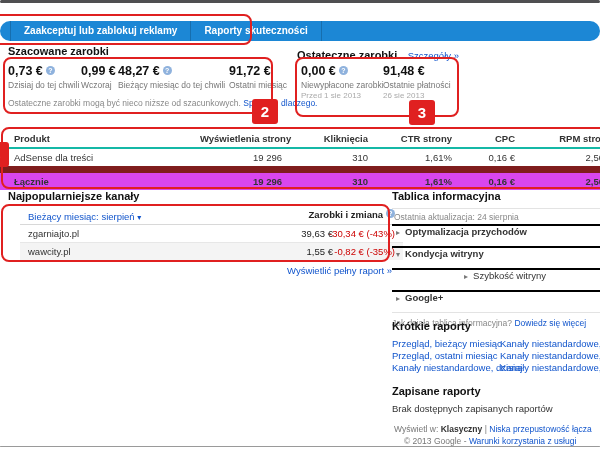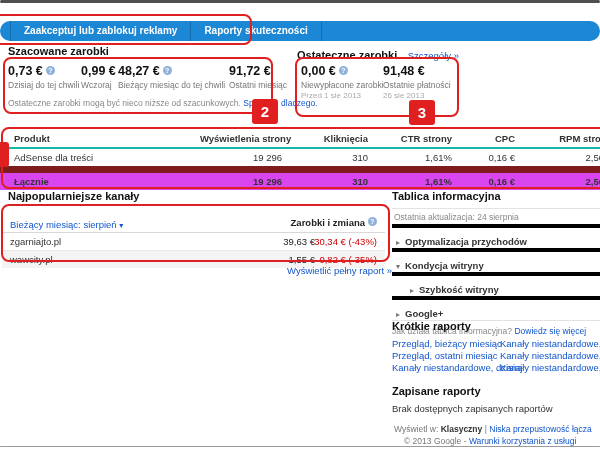--- a/index.html
+++ b/index.html
@@ -41,23 +41,23 @@
   .chrow{position:relative;height:17px;line-height:17px;font-size:9.5px;color:#333;border-bottom:1px solid #e7e7e7;}
   .chrow .nm{margin-left:8px;}
   .chrow .earn{position:absolute;right:70px;color:#222;}
   .chrow .chg{position:absolute;right:8px;color:#c00;}
   .chrow.alt{background:#f4f4f4;border-bottom:none;}
   .chhead{position:relative;height:18px;line-height:18px;border-bottom:1px solid #d8d8d8;}
   .chhead .flt{margin-left:8px;}
   .chhead .zih{position:absolute;right:8px;font-size:9.5px;font-weight:bold;color:#222;}
 
   
-  .accitem{height:20px;line-height:28px;border-top:4px solid #000000;font-size:9.5px;font-weight:bold;color:#333;cursor:pointer;white-space:nowrap;}
+  .accitem{height:20px;line-height:12px;border-top:2px solid #000000;font-size:9.5px;font-weight:bold;color:#333;cursor:pointer;white-space:nowrap;}
   .accitem .arr{color:#777;font-size:8px;margin:0 5px 0 4px;}
-  .accitem.ind{padding-left:14px;font-weight:bold;}
+  .accitem.ind{padding-left:14px;font-weight:normal;text-align:center;}
   .accbot{border-top:1px solid #e3e3e3;height:1px;}
 
   .qlink{display:block;font-size:9.5px;color:#15c;line-height:12px;white-space:nowrap;cursor:pointer;}
   .botline{left:0;top:446px;width:600px;height:1px;background:#9a9a9a;}
   .nowrap{white-space:nowrap;}
 </style>
 </head>
 <body>
 
 <div id="screen">
@@ -137,21 +137,21 @@
       <td>19 296</td>
       <td>310</td>
       <td>1,61%</td>
       <td>0,16 €</td>
       <td>2,50 €</td>
     </tr>
   </tbody>
     </table>
 
   <div class="abs h2" style="left:8px;top:190px;">Najpopularniejsze kanały</div>
-  <div class="abs" style="left:2px;top:214px;width:383px;">
+  <div class="abs" style="left:2px;top:206px;width:383px;padding-left:18px;">
     <div class="chhead">
       <span class="flt link nowrap"><span>Bieżący miesiąc: sierpień</span> <span style="font-size:8px;">▾</span></span>
       <span class="zih nowrap"><span>Zarobki i zmiana</span><span class="qicon">?</span></span>
     </div>
     <div class="chrow">
       <span class="nm">zgarniajto.pl</span>
       <span class="earn">39,63 €</span>
       <span class="chg">-30,34 € (-43%)</span>
     </div>
     <div class="chrow alt">

